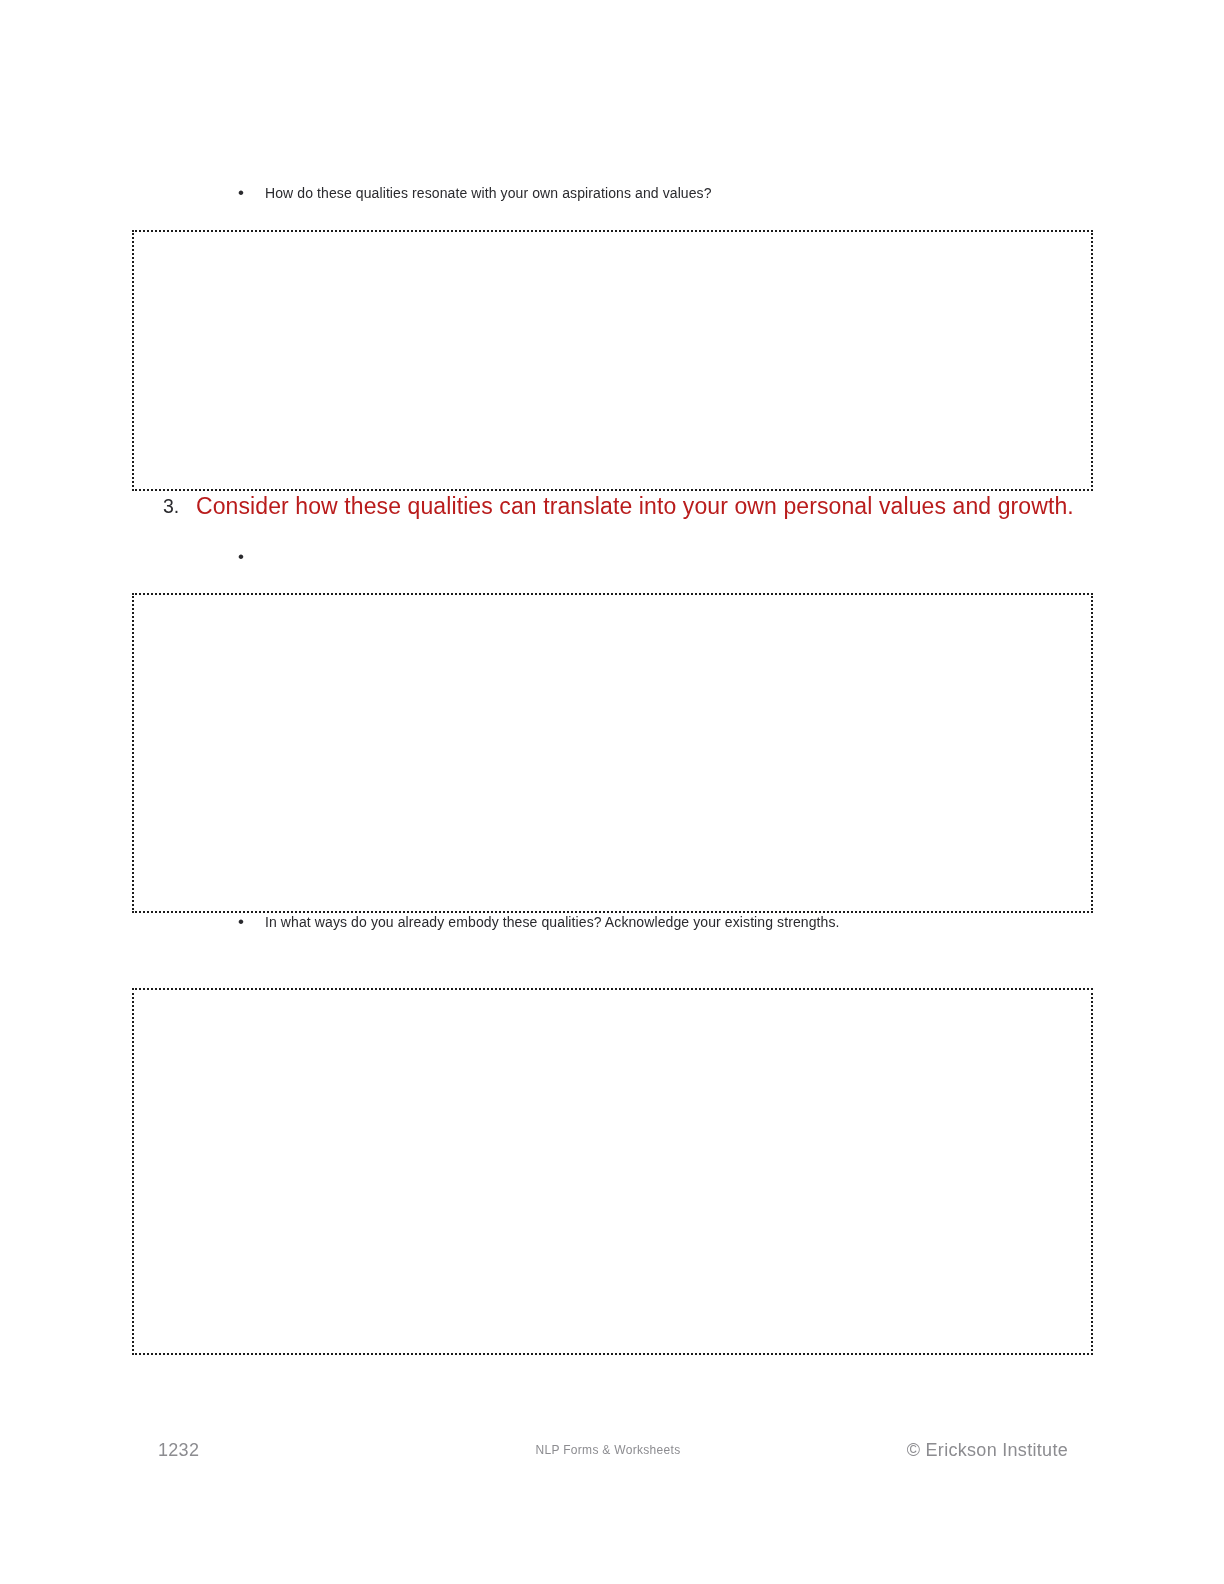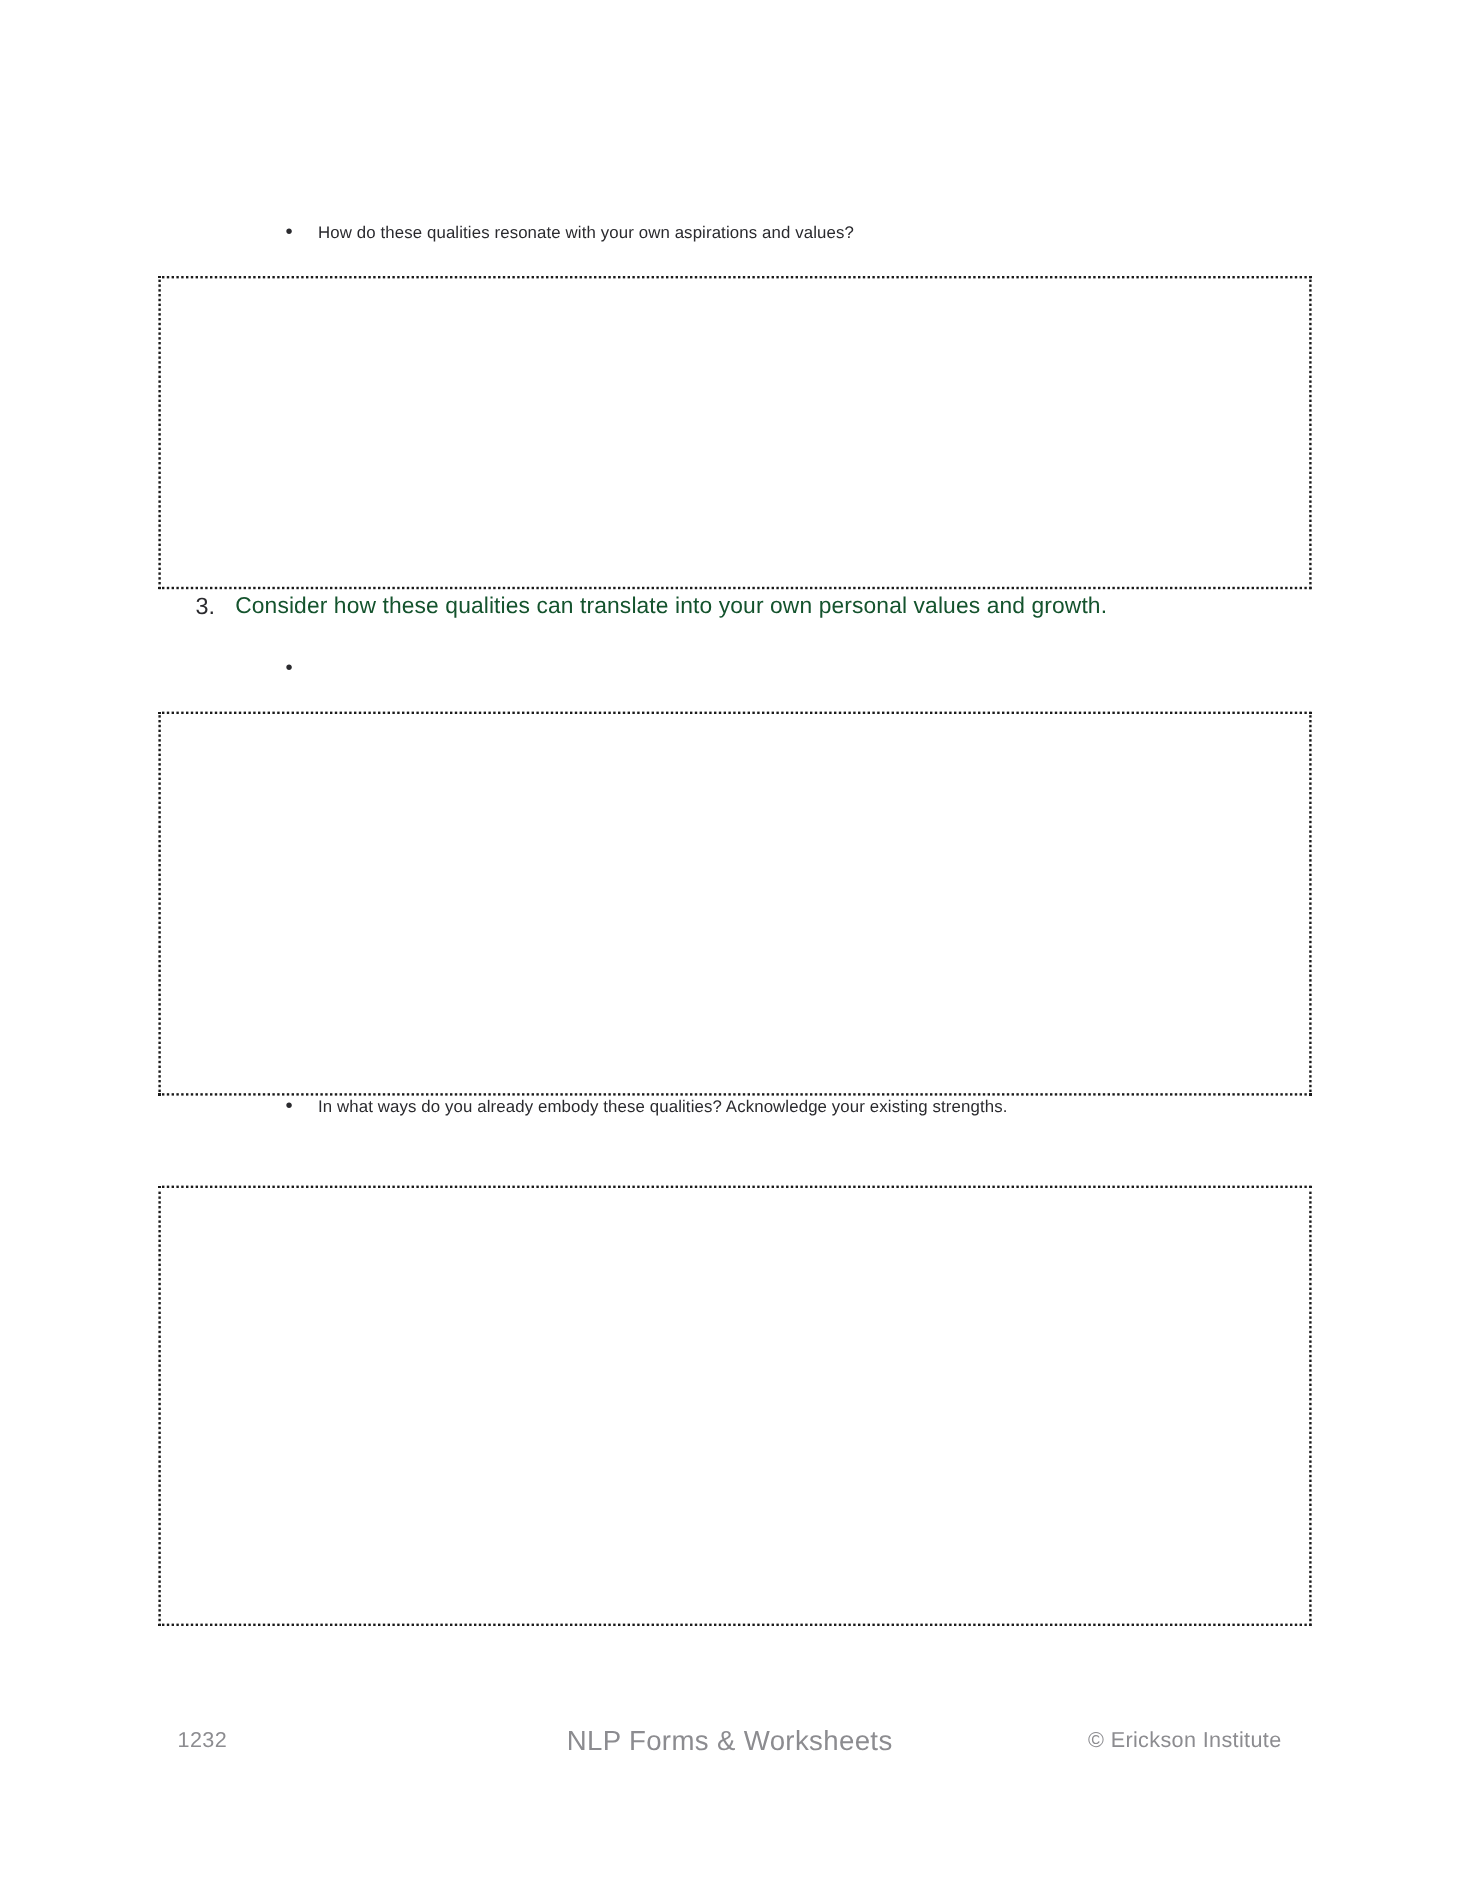--- a/index.html
+++ b/index.html
@@ -51,22 +51,22 @@
     align-items: flex-start;
   }
   .number-marker {
     width: 33px;
     flex: 0 0 33px;
     color: #2a2a2e;
     font-size: 19.5px;
     line-height: 30px;
   }
   .numbered-text {
-    color: #14532d;
-    font-size: 19px;
+    color: #b91c1c;
+    font-size: 23px;
     line-height: 30px;
     letter-spacing: 0.1px;
   }
 
   
   .answer-box {
     position: absolute;
     border: 2px dotted #1b1b1b;
     background: #ffffff;
     box-sizing: border-box;
@@ -85,27 +85,28 @@
     color: #8c8c90;
     font-size: 18px;
     letter-spacing: 0.3px;
   }
   .footer-center {
     position: absolute;
     left: 0;
     right: 0;
     text-align: center;
     color: #8c8c90;
-    font-size: 23px;
+    font-size: 12px;
     letter-spacing: 0.3px;
     pointer-events: none;
   }
   .footer-left, .footer-right {
     position: relative;
     z-index: 2;
+    margin-left: 10px;
   }
 </style>
 </head>
 <body>
 
 <div class="page">
 
   <div class="bullet-row" style="left:236px; top:178px; width:860px;">
     <span class="bullet-marker">•</span>
     <span class="bullet-text">How do these qualities resonate with your own aspirations and values?</span>

